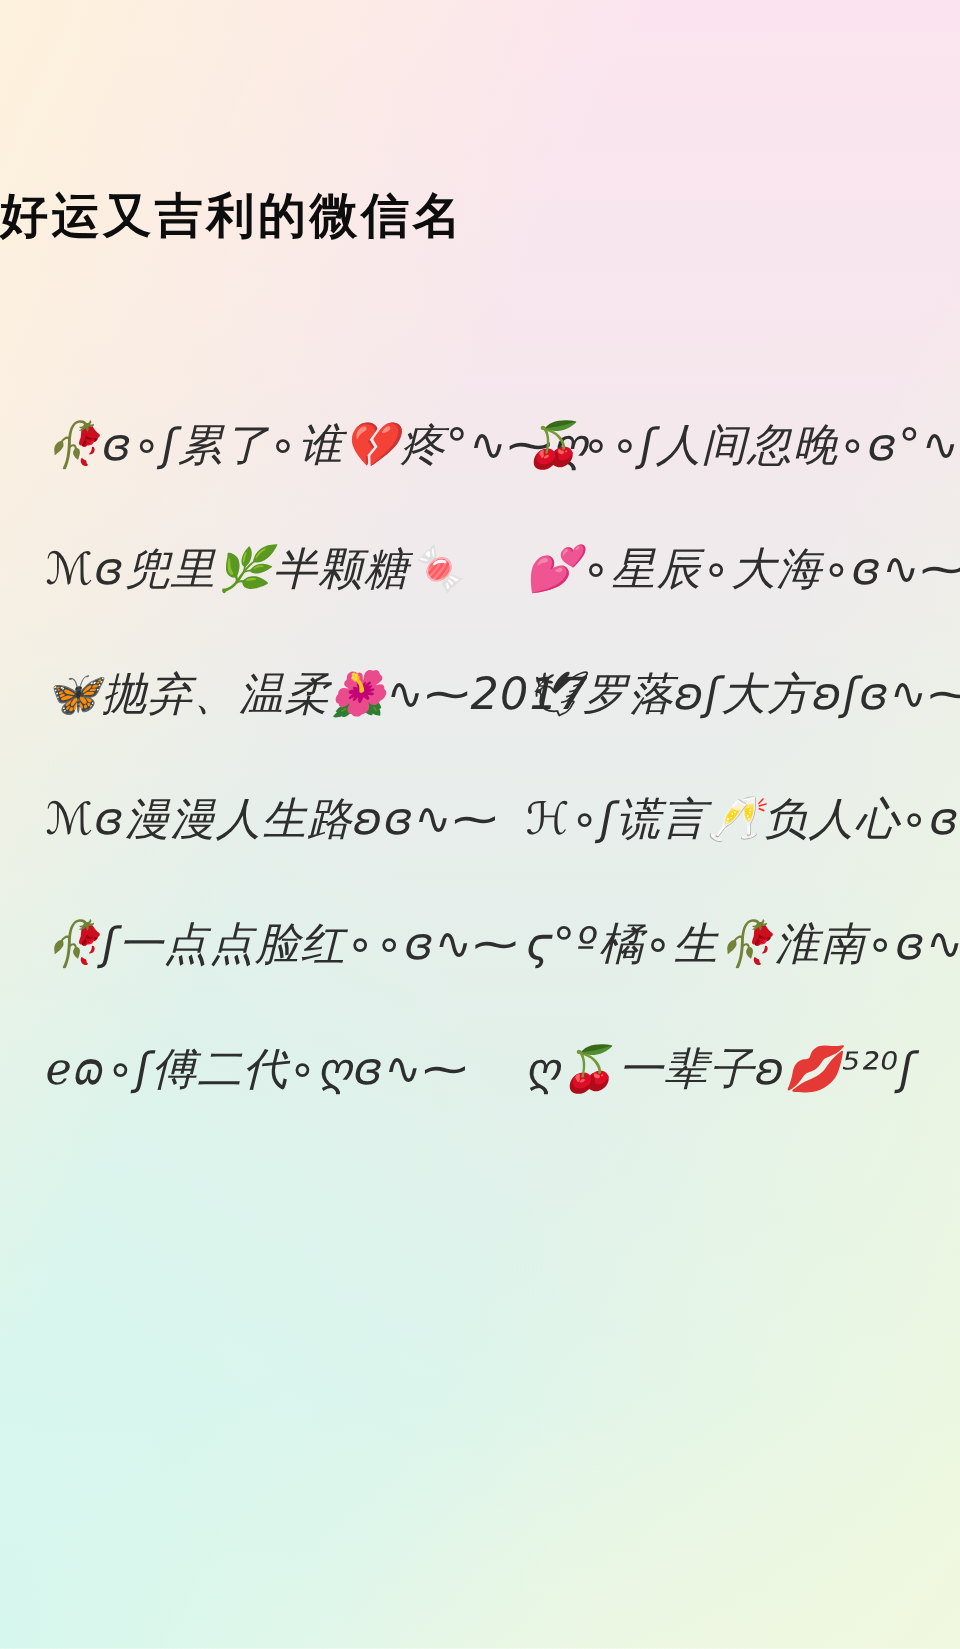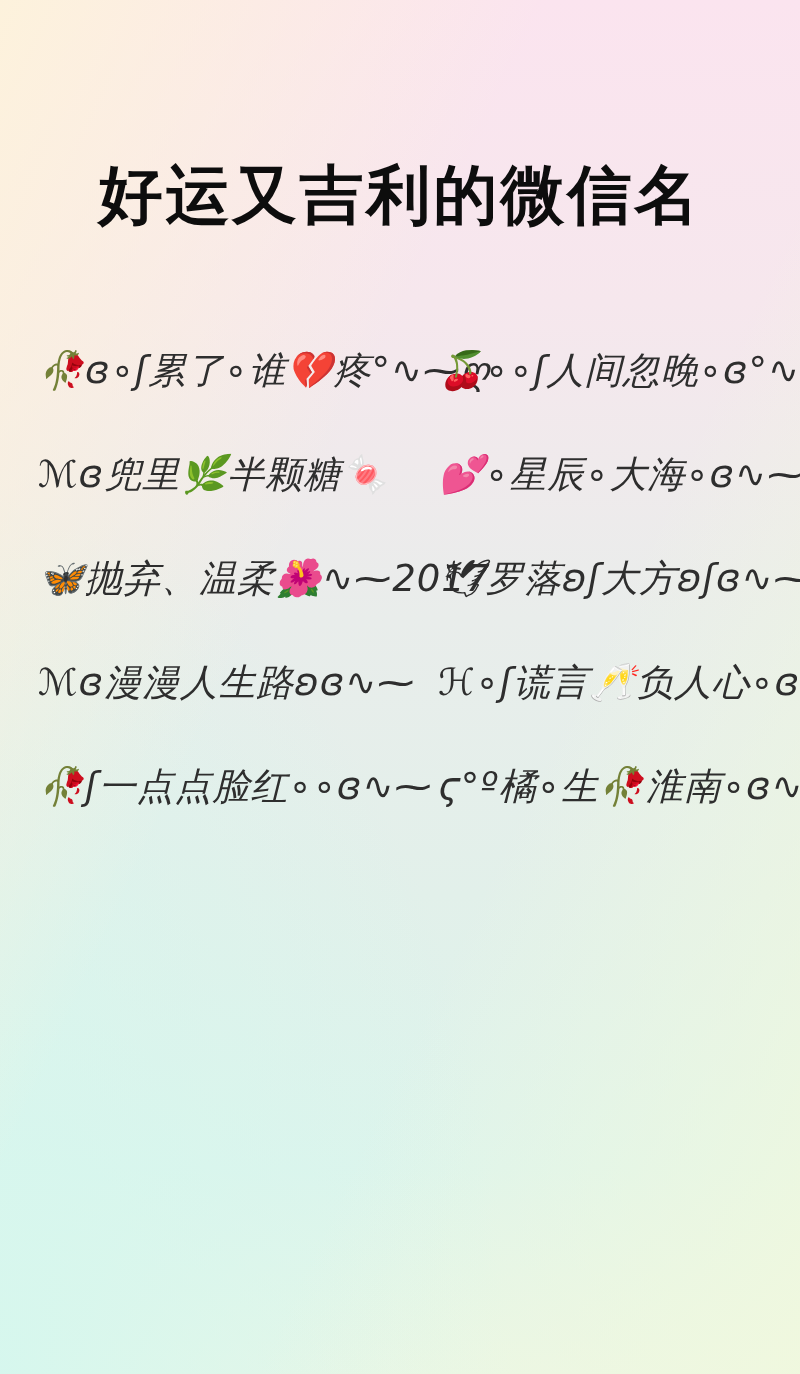--- a/index.html
+++ b/index.html
@@ -14,22 +14,21 @@
     position:relative;
     background:
       linear-gradient(115deg, rgba(253,243,219,0.95) 0%, rgba(253,243,219,0) 38%),
       linear-gradient(295deg, rgba(240,248,222,0.95) 0%, rgba(240,248,222,0) 38%),
       radial-gradient(ellipse at 0% 100%, rgba(213,247,238,0.95) 0%, rgba(213,247,238,0) 45%),
       linear-gradient(to bottom, #fbe4ef 0%, #f6e7ed 22%, #e9edeb 45%, #e2f0ea 65%, #ddf4ec 85%, #e9f6e6 100%);
   }
   .title{
     position:absolute;
     top:152px;left:0;right:0;
-    text-align:center;
-    font-size:64px;
+    font-size:40px;
     font-weight:900;
     color:#0d0d0d;
     letter-spacing:3px;
   }
   .rows{
     position:absolute;
     top:318px;
     left:0;
     width:800px;
     display:grid;
@@ -87,16 +86,22 @@
         <span class="txt">ℋ∘ʃ谎言🥂负人心∘ɞ∿⁓</span>
       </div>
 
     <div class="name">
         <span class="txt">🥀ʃ一点点脸红∘∘ɞ∿⁓</span>
       </div>
 
     <div class="name">
         <span class="txt">ϛ°º橘∘生🥀淮南∘ɞ∿⁓</span>
       </div>
+    <div class="name">
+        <span class="txt">ℯɷ∘ʃ傅二代∘ღɞ∿⁓</span>
+      </div>
 
+    <div class="name">
+        <span class="txt">ღ🍒一辈子ʚ💋⁵²⁰ʃ</span>
+      </div>
 
   </div>
 </div>
 
 </body></html>

